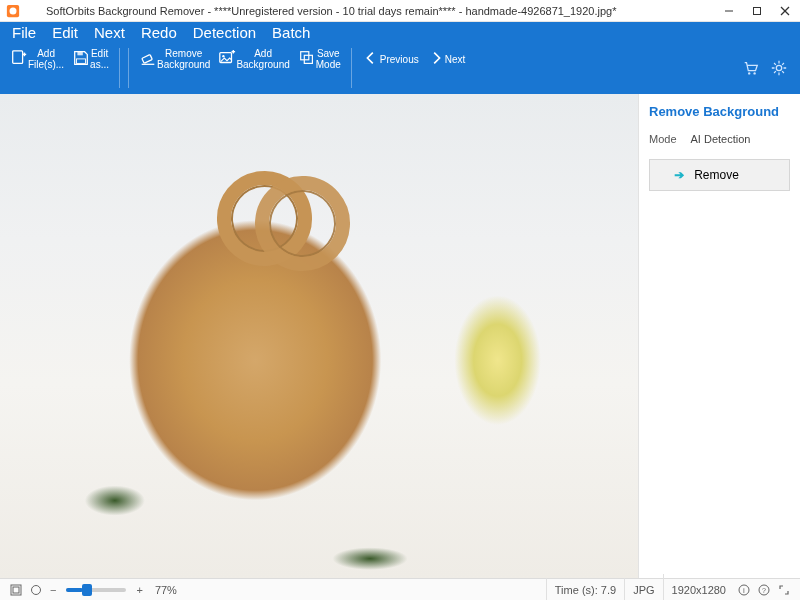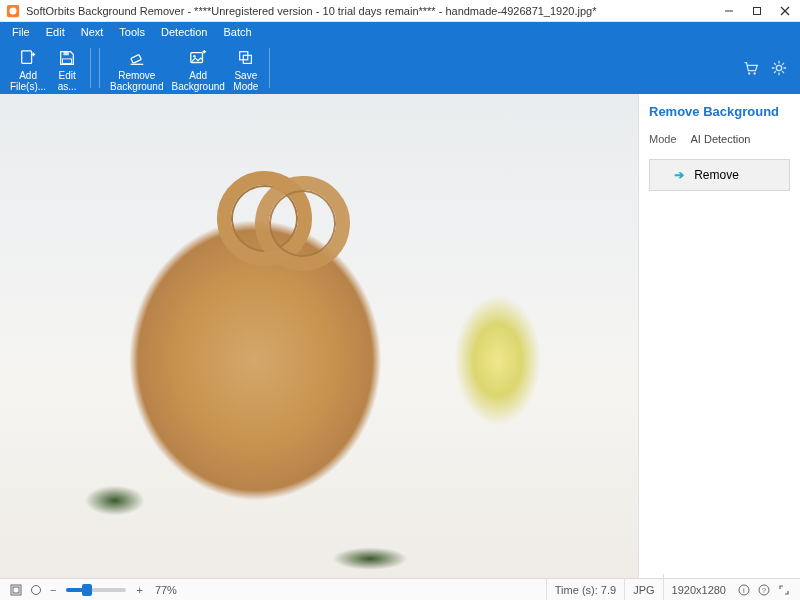--- a/index.html
+++ b/index.html
@@ -3,38 +3,38 @@
 <meta charset="utf-8">
 <style>
 * { margin: 0; padding: 0; box-sizing: border-box; font-family: "Segoe UI", Tahoma, sans-serif; }
 html, body { width: 800px; height: 600px; overflow: hidden; background: #fff; }
 
 .titlebar {
   height: 22px; background: #fff; display: flex; align-items: center;
   padding: 0 6px; font-size: 11px; color: #333; border-bottom: 1px solid #e5e5e5;
 }
 .titlebar .app-icon { width: 14px; height: 14px; margin-right: 6px; display: inline-flex; }
-.titlebar .title-text { flex: 1; white-space: nowrap; overflow: hidden; text-overflow: ellipsis; }
+.titlebar .title-text { flex: 1; white-space: nowrap; overflow: hidden; text-overflow: ellipsis; margin-left: 20px; }
 .titlebar .win-btns { display: flex; gap: 14px; color: #555; }
 .titlebar .win-btns span { cursor: pointer; width: 14px; text-align: center; }
 
 .menubar {
   height: 20px; background: #1976d2; display: flex; align-items: center;
-  padding: 0 4px; font-size: 11px; color: #fff;
+  padding: 0 4px; font-size: 15px; color: #fff;
 }
 .menubar .menu-item { padding: 2px 8px; cursor: pointer; }
 
 .toolbar {
   height: 52px; background: #1976d2; display: flex; align-items: center;
   padding: 0 4px; color: #fff; position: relative;
 }
 .toolbar .group { display: flex; align-items: flex-start; height: 100%; padding: 4px 2px 2px; }
 .toolbar .sep { width: 1px; height: 40px; background: rgba(255,255,255,0.35); margin: 0 4px; align-self: center; }
 .tool-btn {
-  display: flex; flex-direction: column; align-items: center; justify-content: flex-start;
+  display: flex; flex-direction: row; align-items: center; justify-content: flex-start;
   min-width: 34px; padding: 2px 4px; cursor: pointer; font-size: 10px; line-height: 1.1;
   text-align: center; color: #fff;
 }
 .tool-btn .ico { height: 20px; display: flex; align-items: center; justify-content: center; margin-bottom: 2px; }
 .toolbar .right-tools { margin-left: auto; display: flex; gap: 10px; padding-right: 8px; color: #c7e0fb; }
 .toolbar .right-tools span { cursor: pointer; }
 
 .workspace {
   display: flex; height: calc(600px - 22px - 20px - 52px - 22px);
 }
@@ -117,21 +117,21 @@
           <line x1="9" y1="1" x2="1" y2="9" stroke="#333" stroke-width="1.2"></line>
         </svg>
     </span>
   </div>
 </div>
 
 <div class="menubar">
   <span class="menu-item">File</span>
   <span class="menu-item">Edit</span>
   <span class="menu-item">Next</span>
-  <span class="menu-item">Tools</span>
+  <span class="menu-item">Redo</span>
   <span class="menu-item">Detection</span>
   <span class="menu-item">Batch</span>
 </div>
 
 <div class="toolbar">
   <div class="group">
     <div class="tool-btn">
       <span class="ico">
         <svg width="18" height="18" viewBox="0 0 20 20">
             <rect x="3" y="2" width="11" height="14" rx="1" fill="none" stroke="#fff" stroke-width="1.4"></rect>
@@ -185,20 +185,38 @@
         <svg width="18" height="18" viewBox="0 0 20 20">
             <rect x="3" y="3" width="9" height="9" fill="none" stroke="#fff" stroke-width="1.3"></rect>
             <rect x="7" y="7" width="9" height="9" fill="none" stroke="#fff" stroke-width="1.3"></rect>
           </svg>
       </span>
       <span style="white-space:pre;">Save
 Mode</span>
     </div>
   </div>
   <div class="sep"></div>
+  <div class="group">
+    <div class="tool-btn">
+      <span class="ico">
+        <svg width="18" height="18" viewBox="0 0 20 20">
+            <path d="M12 4l-6 6 6 6" fill="none" stroke="#fff" stroke-width="1.8"></path>
+          </svg>
+      </span>
+      <span>Previous</span>
+    </div>
+    <div class="tool-btn">
+      <span class="ico">
+        <svg width="18" height="18" viewBox="0 0 20 20">
+            <path d="M8 4l6 6-6 6" fill="none" stroke="#fff" stroke-width="1.8"></path>
+          </svg>
+      </span>
+      <span>Next</span>
+    </div>
+  </div>
 
   <div class="right-tools">
     <span>
       <svg width="18" height="18" viewBox="0 0 20 20">
           <path d="M3 4h2l2 9h8l2-6H6" fill="none" stroke="#cfe5ff" stroke-width="1.4"></path>
           <circle cx="8" cy="16" r="1.3" fill="#cfe5ff"></circle>
           <circle cx="14" cy="16" r="1.3" fill="#cfe5ff"></circle>
         </svg>
     </span>
     <span>

